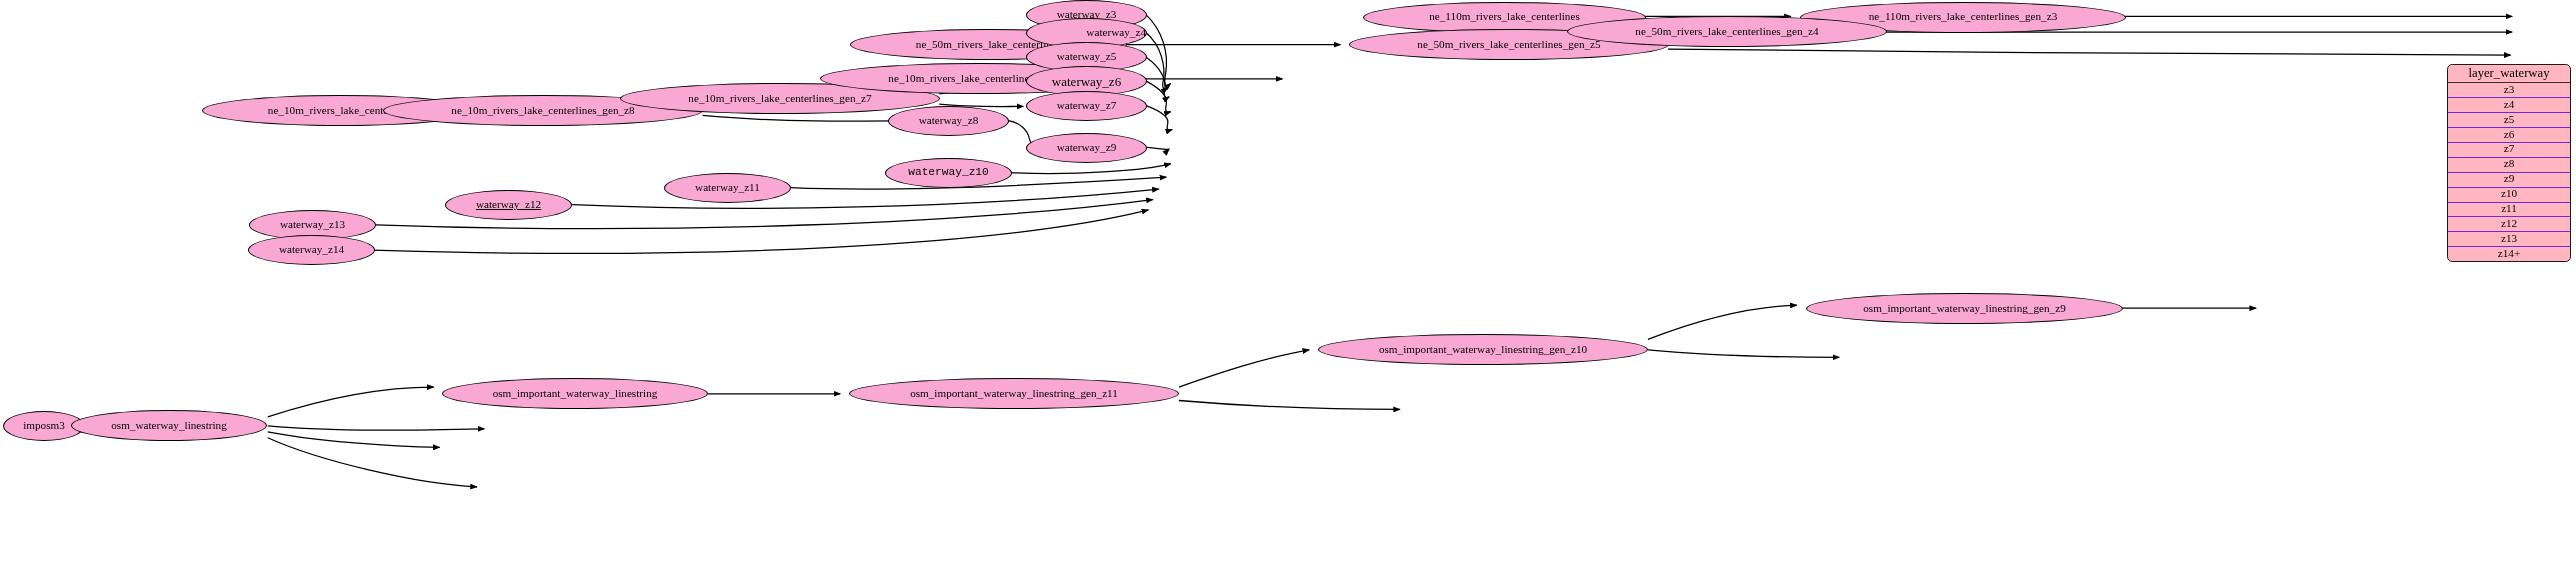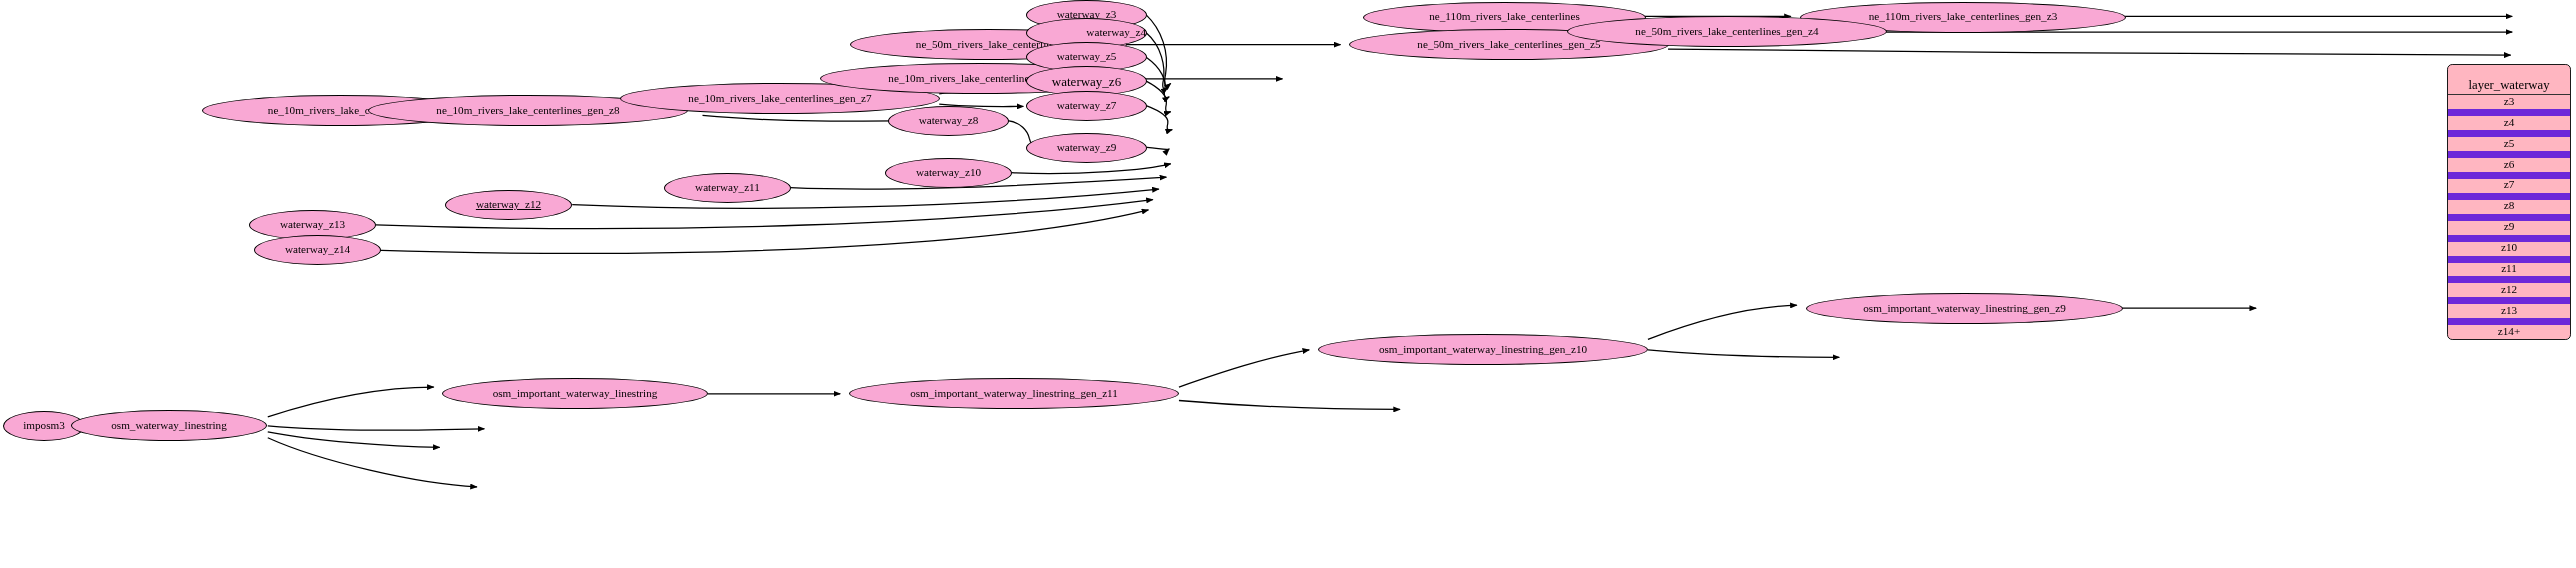--- a/index.html
+++ b/index.html
@@ -6,23 +6,23 @@
   #stage{position:relative;width:2576px;height:568px;background:#ffffff;
          font-family:"Liberation Serif", serif; overflow:hidden;}
   svg.edges{position:absolute;left:0;top:0;width:2576px;height:568px;pointer-events:none;}
   .node{position:absolute;display:flex;align-items:center;justify-content:center;
         border:1.2px solid #000;border-radius:50%;background:#f9a8d4;
         color:#000;text-align:center;white-space:nowrap;box-sizing:border-box;}
   .node span{display:block;line-height:1;}
   .tbl{position:absolute;border:1.2px solid #1a1a1a;border-radius:5.2px;
        background:#ffb6c1;box-sizing:border-box;overflow:hidden;}
   .tbl .hdr{font-size:12.7px;text-align:center;padding:1.5px 6px 2.2px 6px;
-            border-bottom:1.2px solid #333;color:#000;line-height:1.05;margin-top:12px;}
+            border-bottom:1.2px solid #333;color:#000;line-height:1.05;}
   .tbl .row{font-size:11.2px;text-align:center;padding:0.7px 0 1.5px 0;
-            border-bottom:7px solid #6d28d9;color:#000;line-height:1.05;}
+            border-bottom:1px solid #6d28d9;color:#000;line-height:1.05;}
   .tbl .row:last-child{border-bottom:none;}
 </style>
 </head>
 <body>
 
 <div id="stage">
   <svg class="edges" viewBox="0 0 3459 763">
     <defs>
       <marker id="ah" markerWidth="10" markerHeight="8" refX="9" refY="4" orient="auto" markerUnits="userSpaceOnUse">
         <path d="M0,0 L10,4 L0,8 z" fill="#000"></path>
@@ -105,21 +105,21 @@
       </div>
       <div class="node" style="left: 1349px; top: 29px; width: 320px; height: 31px; font-size: 11.2px;">
         <span>ne_50m_rivers_lake_centerlines_gen_z5</span>
       </div>
       <div class="node" style="left: 1567px; top: 16.4px; width: 320px; height: 31px; font-size: 11.2px;">
         <span>ne_50m_rivers_lake_centerlines_gen_z4</span>
       </div>
       <div class="node" style="left: 202px; top: 95px; width: 277px; height: 31px; font-size: 11.2px;">
         <span>ne_10m_rivers_lake_centerlines</span>
       </div>
-      <div class="node" style="left: 368px; top: 95px; width: 320px; height: 31px; font-size: 11.2px;">
+      <div class="node" style="left: 383px; top: 95px; width: 320px; height: 31px; font-size: 11.2px;">
         <span>ne_10m_rivers_lake_centerlines_gen_z8</span>
       </div>
       <div class="node" style="left: 620px; top: 83px; width: 320px; height: 31px; font-size: 11.2px;">
         <span>ne_10m_rivers_lake_centerlines_gen_z7</span>
       </div>
       <div class="node" style="left: 820px; top: 63px; width: 320px; height: 31px; font-size: 11.2px;">
         <span>ne_10m_rivers_lake_centerlines_gen_z6</span>
       </div>
       <div class="node" style="left: 1026px; top: 0px; width: 121px; height: 30px; font-size: 11.2px;">
         <span>waterway_z3</span>
@@ -135,33 +135,33 @@
       </div>
       <div class="node" style="left: 1026px; top: 91px; width: 121px; height: 30px; font-size: 11.2px;">
         <span>waterway_z7</span>
       </div>
       <div class="node" style="left: 888px; top: 106px; width: 121px; height: 30px; font-size: 11.2px;">
         <span>waterway_z8</span>
       </div>
       <div class="node" style="left: 1026px; top: 133px; width: 121px; height: 30px; font-size: 11.2px;">
         <span>waterway_z9</span>
       </div>
-      <div class="node" style="left: 885px; top: 158px; width: 127px; height: 30px; font-size: 11.2px;">
+      <div class="node" style="left: 885px; top: 158px; width: 127px; height: 30px; font-size: 11.2px; font-family: Liberation Mono, monospace;">
         <span>waterway_z10</span>
       </div>
       <div class="node" style="left: 664px; top: 173px; width: 127px; height: 30px; font-size: 11.2px;">
         <span>waterway_z11</span>
       </div>
       <div class="node" style="left: 445px; top: 190px; width: 127px; height: 30px; font-size: 11.2px; text-decoration: underline;">
         <span>waterway_z12</span>
       </div>
       <div class="node" style="left: 249px; top: 210px; width: 127px; height: 30px; font-size: 11.2px;">
         <span>waterway_z13</span>
       </div>
-      <div class="node" style="left: 254px; top: 235px; width: 127px; height: 30px; font-size: 11.2px;">
+      <div class="node" style="left: 248px; top: 235px; width: 127px; height: 30px; font-size: 11.2px;">
         <span>waterway_z14</span>
       </div>
     </div>
   <div id="table-holder">
       <div class="tbl" style="left: 2447px; top: 64px; width: 124px; background: rgb(255, 182, 193);">
         <div class="hdr">layer_waterway</div>
         <div class="row">z3</div>
         <div class="row">z4</div>
         <div class="row">z5</div>
         <div class="row">z6</div>

